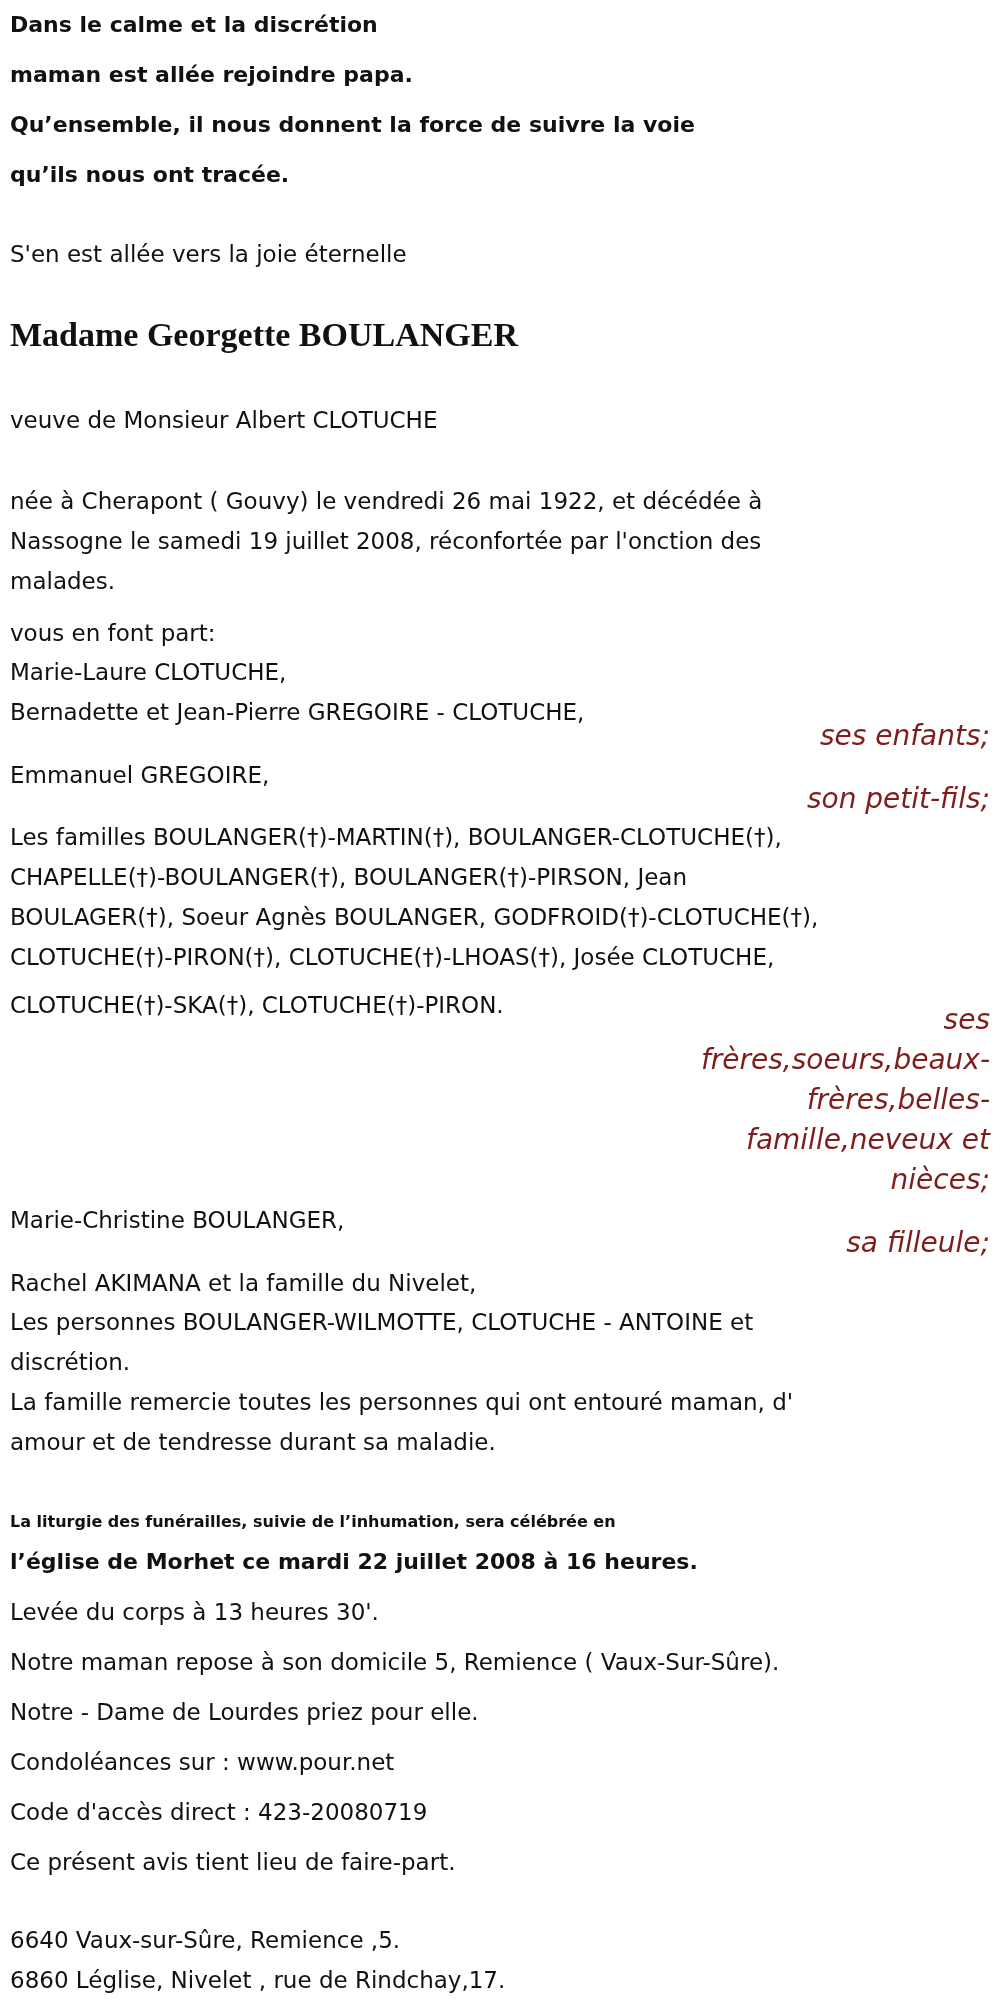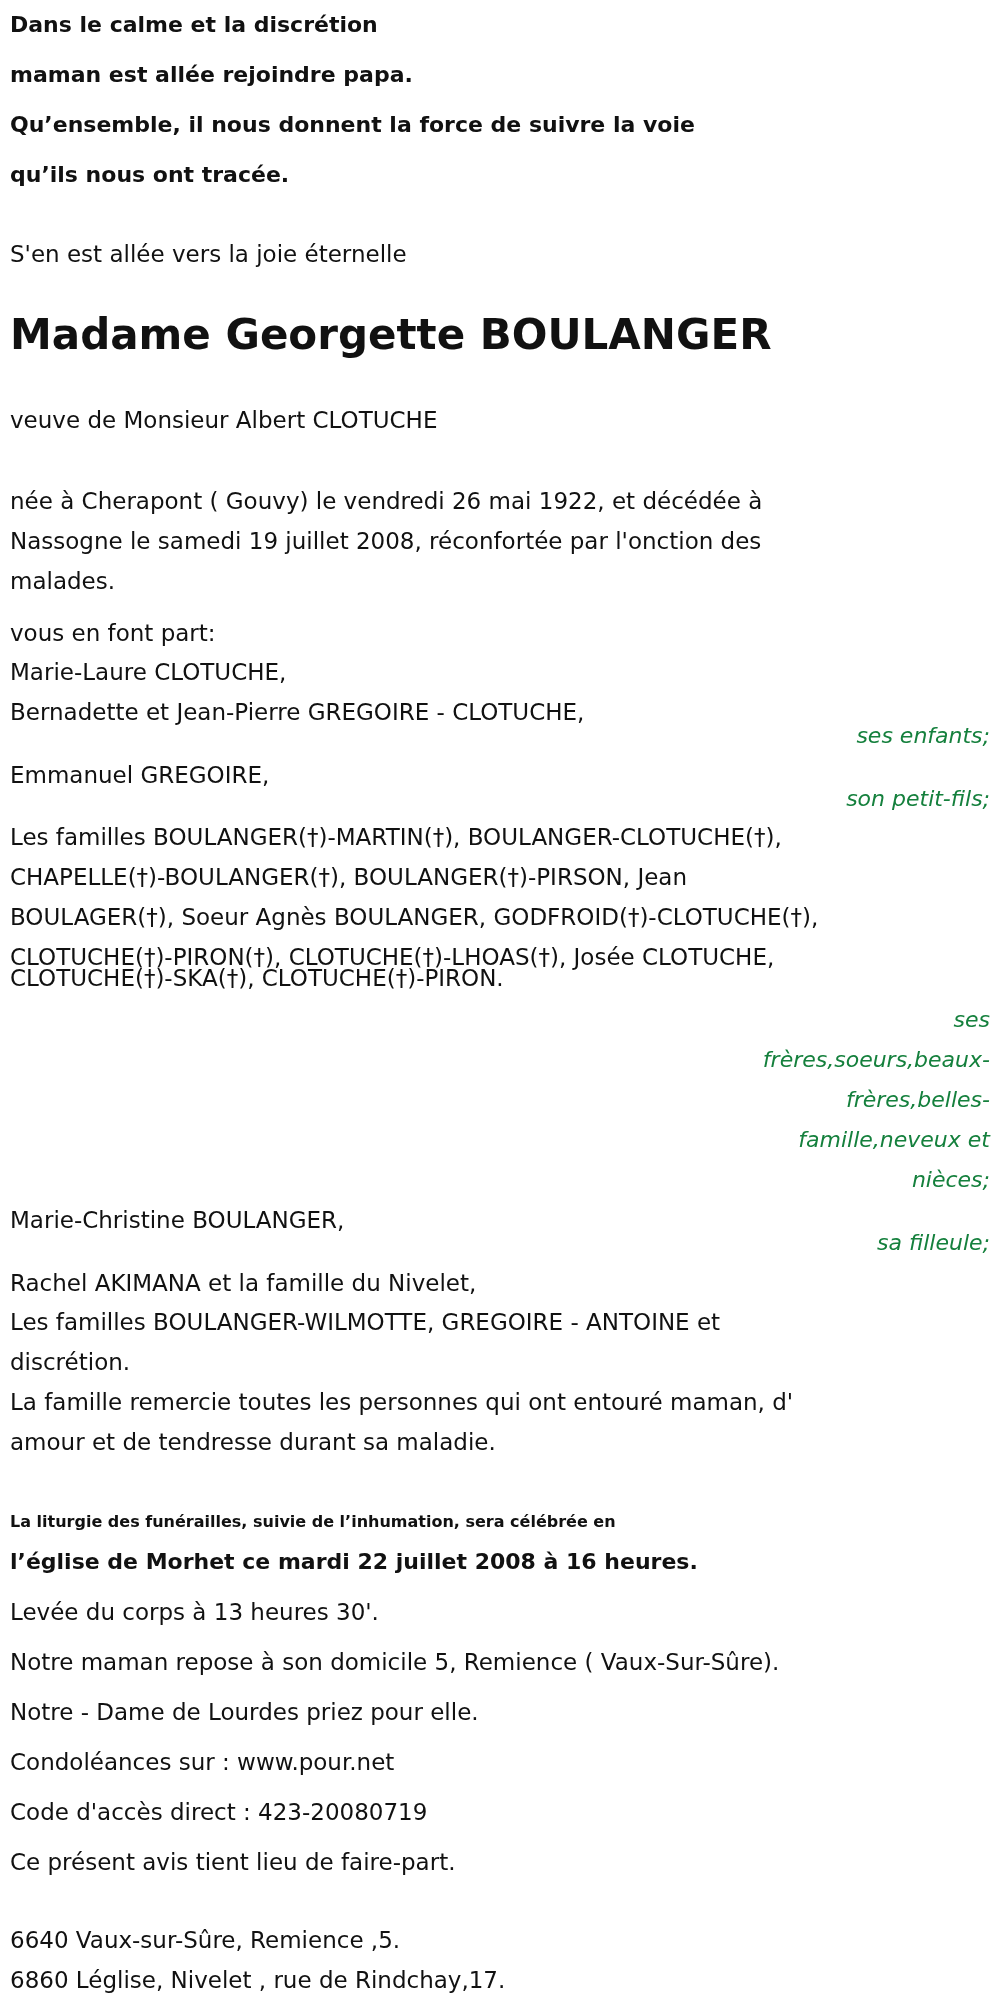--- a/index.html
+++ b/index.html
@@ -1,23 +1,23 @@
 <!DOCTYPE html>
 <html><head>
 <meta charset="utf-8">
 <style>
   html, body { margin:0; padding:0; background:#ffffff; }
   body { width:1000px; height:2016px; position:relative; overflow:hidden;
          font-family:"DejaVu Sans", sans-serif; color:#111111; }
   .ln { position:absolute; left:10px; white-space:nowrap; font-size:23px; line-height:30px;text-align:center; }
   .b { font-weight:bold; }
   .intro { font-size:22px; font-weight:bold; }
-  .title { font-size:42px; font-weight:bold; line-height:44px; }
-  .rel { position:absolute; right:10px; font-style:italic; font-size:22px; line-height:30px;
-         text-align:right; white-space:nowrap; color:#15803d; }
+  .title { font-size:34px; font-weight:bold; line-height:44px;font-family:Liberation Serif, serif; }
+  .rel { position:absolute; right:10px; font-style:italic; font-size:28px; line-height:30px;
+         text-align:right; white-space:nowrap; color:#7f1d1d; }
 </style>
 </head>
 <body>
 
 <div class="ln intro" style="top:10px">Dans le calme et la discrétion</div>
 <div class="ln intro" style="top:60px">maman est allée rejoindre papa.</div>
 <div class="ln intro" style="top:110px">Qu’ensemble, il nous donnent la force de suivre la voie</div>
 <div class="ln intro" style="top:160px">qu’ils nous ont tracée.</div>
 
 <div class="ln" style="top:239px">S'en est allée vers la joie éternelle</div>
@@ -36,33 +36,33 @@
 <div class="ln" style="top:697px">Bernadette et Jean-Pierre GREGOIRE - CLOTUCHE,</div>
 <div class="rel" style="top:721px">ses enfants;</div>
 
 <div class="ln" style="top:760px">Emmanuel GREGOIRE,</div>
 <div class="rel" style="top:784px">son petit-fils;</div>
 
 <div class="ln" style="top:822px">Les familles BOULANGER(†)-MARTIN(†), BOULANGER-CLOTUCHE(†),</div>
 <div class="ln" style="top:862px">CHAPELLE(†)-BOULANGER(†), BOULANGER(†)-PIRSON, Jean</div>
 <div class="ln" style="top:902px">BOULAGER(†), Soeur Agnès BOULANGER, GODFROID(†)-CLOTUCHE(†),</div>
 <div class="ln" style="top:942px">CLOTUCHE(†)-PIRON(†), CLOTUCHE(†)-LHOAS(†), Josée CLOTUCHE,</div>
-<div class="ln" style="top:963px">CLOTUCHE(†)-SKA(†), CLOTUCHE(†)-PIRON.</div>
+<div class="ln" style="top:990px">CLOTUCHE(†)-SKA(†), CLOTUCHE(†)-PIRON.</div>
 
 <div class="rel" style="top:1005px">ses</div>
 <div class="rel" style="top:1045px">frères,soeurs,beaux-</div>
 <div class="rel" style="top:1085px">frères,belles-</div>
 <div class="rel" style="top:1125px">famille,neveux et</div>
 <div class="rel" style="top:1165px">nièces;</div>
 
 <div class="ln" style="top:1205px">Marie-Christine BOULANGER,</div>
 <div class="rel" style="top:1228px">sa filleule;</div>
 
 <div class="ln" style="top:1268px">Rachel AKIMANA et la famille du Nivelet,</div>
-<div class="ln" style="top:1307px">Les familles BOULANGER-WILMOTTE, GREGOIRE - ANTOINE et</div>
+<div class="ln" style="top:1307px">Les personnes BOULANGER-WILMOTTE, CLOTUCHE - ANTOINE et</div>
 <div class="ln" style="top:1347px">discrétion.</div>
 <div class="ln" style="top:1387px">La famille remercie toutes les personnes qui ont entouré maman, d'</div>
 <div class="ln" style="top:1427px">amour et de tendresse durant sa maladie.</div>
 
 <div class="ln b" style="top:1507px; font-size:16px">La liturgie des funérailles, suivie de l’inhumation, sera célébrée en</div>
 <div class="ln b" style="top:1547px; font-size:22px">l’église de Morhet ce mardi 22 juillet 2008 à 16 heures.</div>
 
 <div class="ln" style="top:1597px">Levée du corps à 13 heures 30'.</div>
 <div class="ln" style="top:1647px">Notre maman repose à son domicile 5, Remience ( Vaux-Sur-Sûre).</div>
 <div class="ln" style="top:1697px">Notre - Dame de Lourdes priez pour elle.</div>

